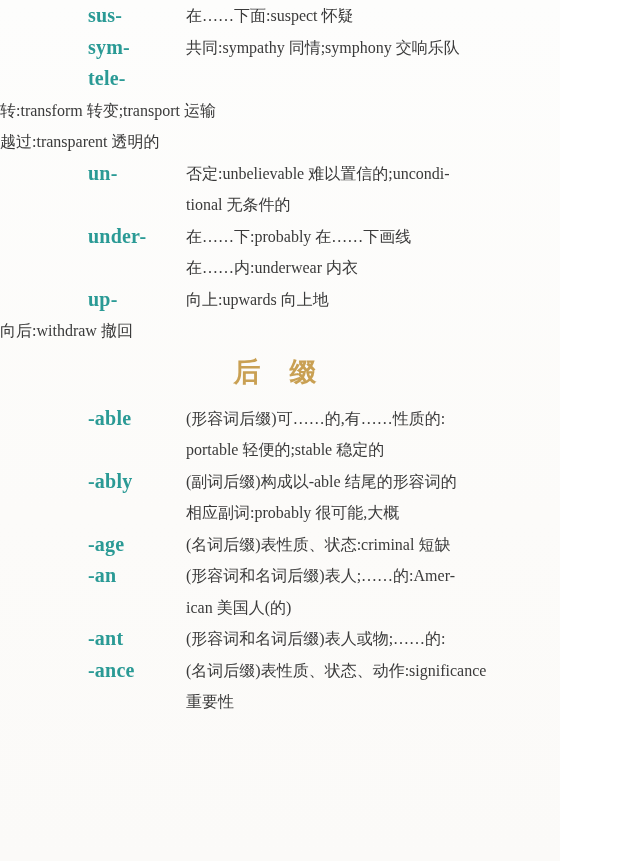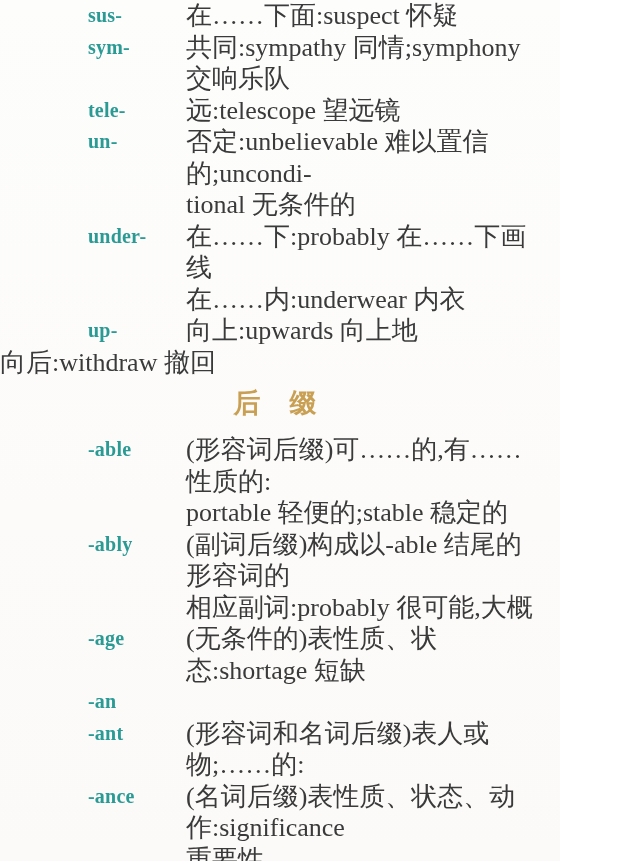--- a/index.html
+++ b/index.html
@@ -32,21 +32,21 @@
     margin-left: 88px;
     font-weight: bold;
     font-size: 20px;
     line-height: 31.5px;
     color: #2a9a95;
     letter-spacing: 0.2px;
   }
   .def {
     flex: 1 1 auto;
     max-width: 434px;
-    font-size: 26px;
+    font-size: 16px;
     line-height: 31.5px;
     color: #3a3a3a;
     white-space: pre-line;
     padding-right: 18px;
     font-family: Liberation Serif, serif;
   }
   .section-heading {
     margin: 6px 9px 12px 0;
     height: 38px;
     line-height: 38px;
@@ -66,23 +66,24 @@
     <div class="entry">
       <div class="term">sus-</div>
       <div class="def">在……下面:suspect 怀疑</div>
     </div>
     <div class="entry">
       <div class="term">sym-</div>
       <div class="def">共同:sympathy 同情;symphony 交响乐队</div>
     </div>
     <div class="entry">
       <div class="term">tele-</div>
-      <div class="def">远:telescope 望远镜</div>
     </div>
     <div class="entry">
+      <div class="def">转:transform 转变;transport 运输
+越过:transparent 透明的</div>
     </div>
     <div class="entry">
       <div class="term">un-</div>
       <div class="def">否定:unbelievable 难以置信的;uncondi-
 tional 无条件的</div>
     </div>
     <div class="entry">
       <div class="term">under-</div>
       <div class="def">在……下:probably 在……下画线
 在……内:underwear 内衣</div>
@@ -104,24 +105,26 @@
       <div class="def">(形容词后缀)可……的,有……性质的:
 portable 轻便的;stable 稳定的</div>
     </div>
     <div class="entry">
       <div class="term">-ably</div>
       <div class="def">(副词后缀)构成以-able 结尾的形容词的
 相应副词:probably 很可能,大概</div>
     </div>
     <div class="entry">
       <div class="term">-age</div>
-      <div class="def">(无条件的)表性质、状态:shortage 短缺</div>
+      <div class="def">(名词后缀)表性质、状态:criminal 短缺</div>
     </div>
     <div class="entry">
       <div class="term">-an</div>
+      <div class="def">(形容词和名词后缀)表人;……的:Amer-
+ican 美国人(的)</div>
     </div>
     <div class="entry">
       <div class="term">-ant</div>
       <div class="def">(形容词和名词后缀)表人或物;……的:</div>
     </div>
     <div class="entry">
       <div class="term">-ance</div>
       <div class="def">(名词后缀)表性质、状态、动作:significance
 重要性</div>
     </div>

